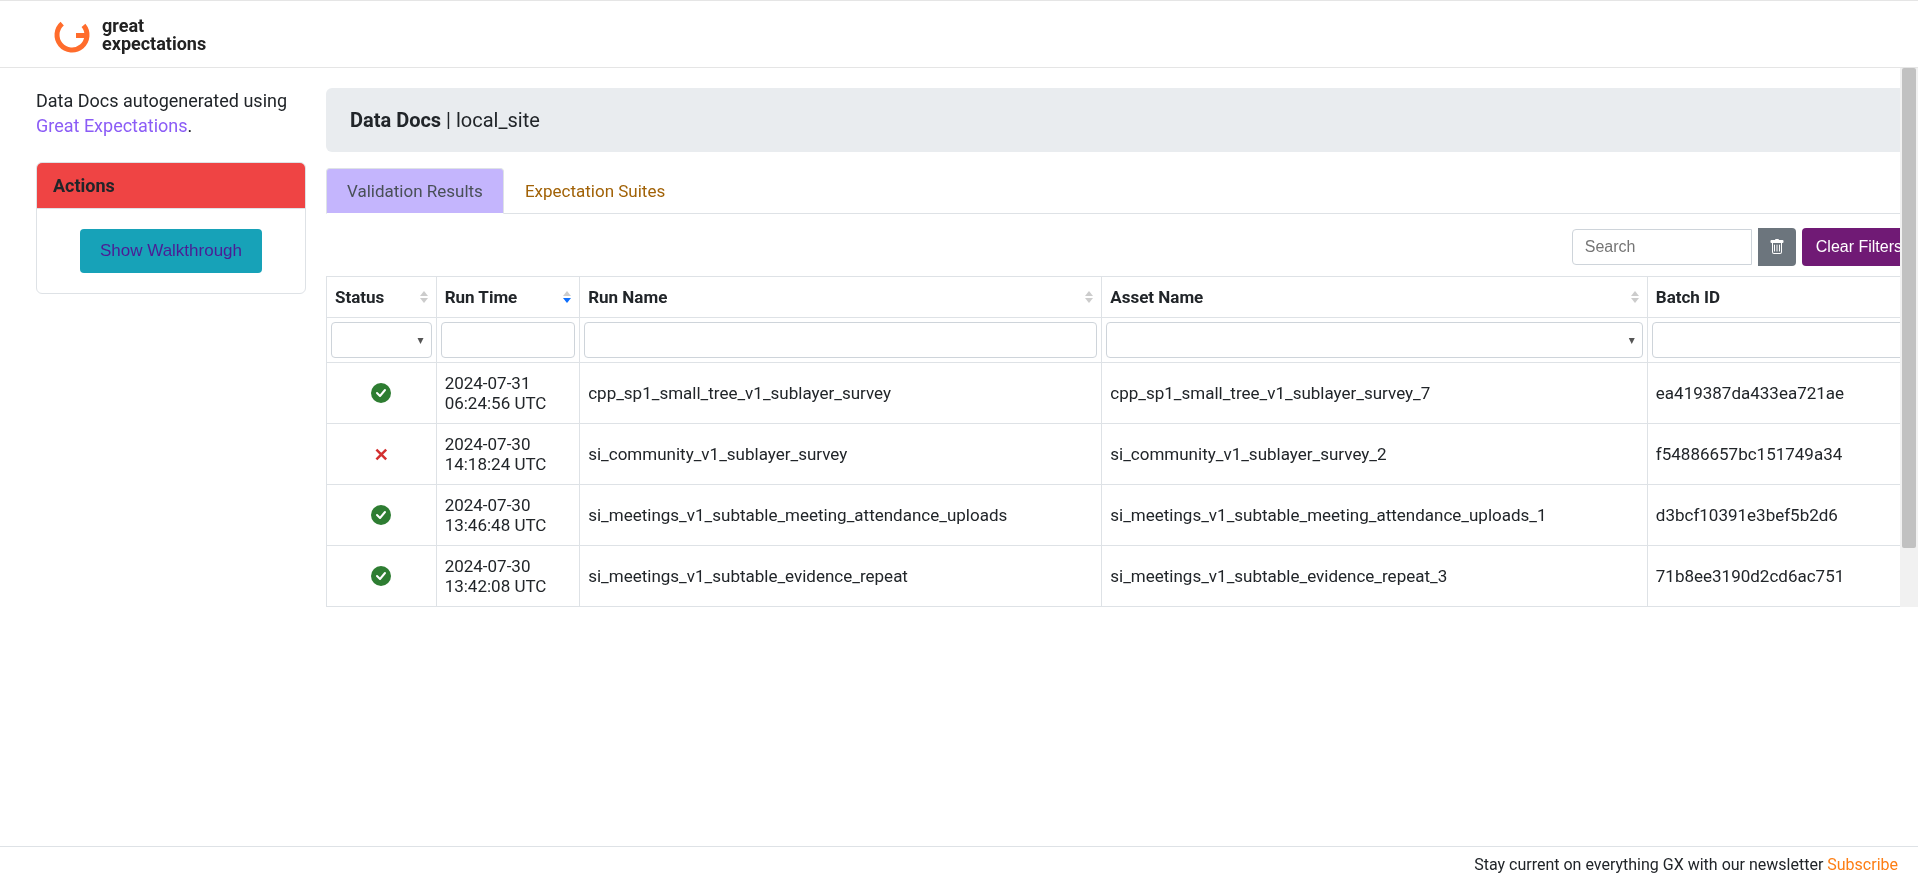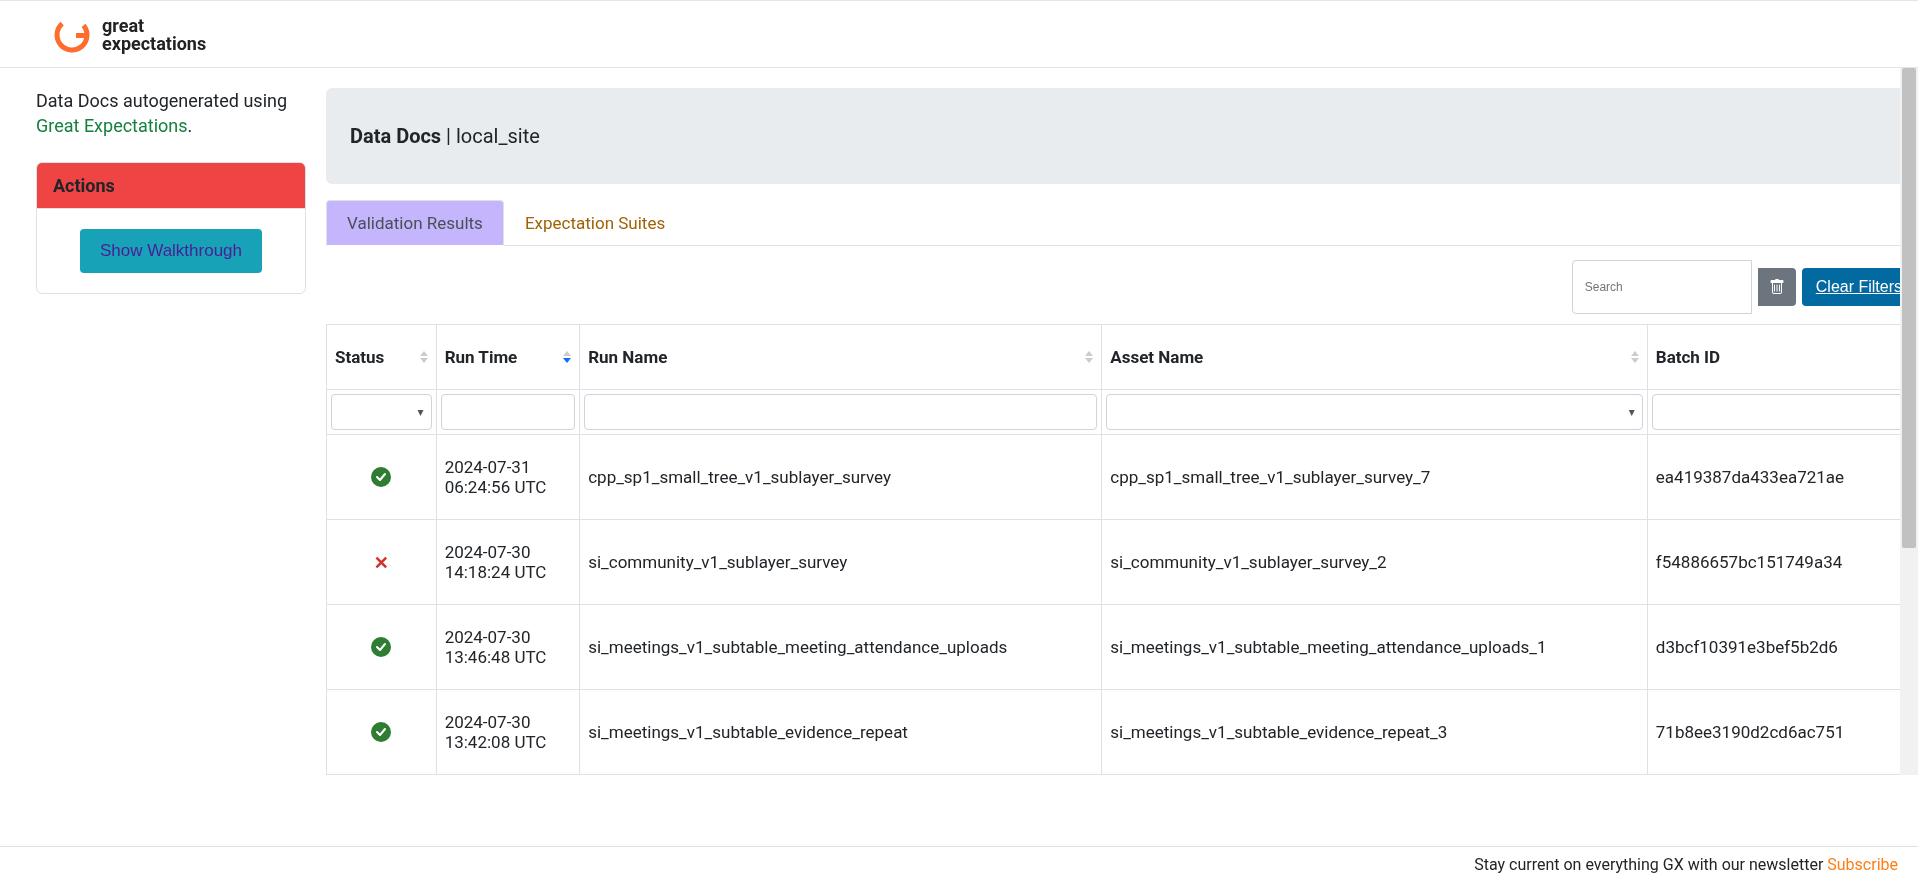--- a/index.html
+++ b/index.html
@@ -17,57 +17,57 @@
   align-items: flex-start;
 }
 .logo { display: flex; align-items: center; gap: 8px; }
 .logo-mark {
   width: 44px; height: 44px; display:flex; align-items:center; justify-content:center;
 }
 .logo-text { display: flex; flex-direction: column; line-height: 1; font-weight: 700; font-size: 18px; color:#222;}
 .layout { display: flex; padding: 20px 0 0 36px; }
 .sidebar { width: 290px; flex-shrink: 0; padding-right: 20px; }
 .intro { font-size: 18px; line-height: 1.4; margin-bottom: 24px; }
-.intro a { color: #15803d; text-decoration: none; }
+.intro a { color: #8b5cf6; text-decoration: none; }
 .actions-card { border: 1px solid #dee2e6; border-radius: 6px; overflow: hidden; }
 .actions-header { background: #ef4444; padding: 12px 16px; font-weight: 700; font-size: 18px; border-bottom: 1px solid #dee2e6;}
 .actions-body { padding: 20px; display:flex; justify-content:center; }
 .btn-walk {
   background: #17a2b8; color: #4c1d95; border: none; padding: 12px 20px;
   font-size: 17px; border-radius: 4px; cursor: pointer;
 }
 .content { flex: 1; min-width: 0; padding-right: 0; position: relative; }
 .content-inner { padding-right: 2px; }
 .page-header {
-  background: #e9ecef; border-radius: 6px; padding: 36px 24px; font-size: 20px;
+  background: #e9ecef; border-radius: 6px; padding: 20px 24px; font-size: 20px;
   margin-bottom: 16px;
 }
 .page-header b { font-weight: 700; }
 .tabs { display: flex; border-bottom: 1px solid #dee2e6; }
 .tab {
   padding: 12px 20px; font-size: 17px; cursor: pointer; color: #a16207;
   border: 1px solid transparent; margin-bottom: -1px; border-top-left-radius: 4px; border-top-right-radius: 4px;
 }
 .tab.active { color: #495057; background: #c4b5fd; border-color: #dee2e6 #dee2e6 #fff; }
 .controls { display: flex; justify-content: flex-end; align-items: center; gap: 6px; padding: 14px 0 10px 0; }
 .search-input {
-  height: 54px; border: 1px solid #ced4da; border-radius: 4px 0 0 4px; padding: 5px 12px;
-  font-size: 12px; width: 180px; outline: none;
+  height: 36px; border: 1px solid #ced4da; border-radius: 4px 0 0 4px; padding: 5px 12px;
+  font-size: 16px; width: 180px; outline: none;
 }
 .btn-icon {
   height: 38px; width: 38px; background: #6c757d; color: #fff; border: none; border-radius: 0 4px 4px 0;
   display: inline-flex; align-items: center; justify-content: center; cursor: pointer;
 }
 .btn-clear {
-  height: 38px; background: #0369a1; color: #fff; border: none; border-radius: 4px; padding: 0 14px;
-  font-size: 16px; cursor: pointer; text-decoration: underline;
+  height: 38px; background: #701a75; color: #fff; border: none; border-radius: 4px; padding: 0 14px;
+  font-size: 16px; cursor: pointer;
 }
 .table-scroll { overflow-x: hidden; }
 table { border-collapse: collapse; min-width: 100%; table-layout: fixed; }
-th, td { border: 1px solid #dee2e6; padding: 22px 8px; text-align: left; vertical-align: middle; font-size: 17px; }
+th, td { border: 1px solid #dee2e6; padding: 10px 8px; text-align: left; vertical-align: middle; font-size: 17px; }
 thead th { font-weight: 700; position: relative; white-space: nowrap; }
 .sort-icons { position: absolute; right: 8px; top: 50%; transform: translateY(-50%); display:flex; flex-direction:column; gap:2px;}
 .sort-icons svg { display:block; }
 .filter-cell { padding: 4px; }
 .filter-input { width: 100%; height: 36px; border: 1px solid #ced4da; border-radius: 4px; padding: 4px 8px; font-size: 15px; }
 .filter-select { width: 100%; height: 36px; border: 1px solid #ced4da; border-radius: 4px; padding: 4px 24px 4px 8px; font-size: 15px; background:#fff; appearance:none; -webkit-appearance:none; }
 .select-wrap { position: relative; }
 .select-caret { position:absolute; right:8px; top:50%; transform:translateY(-50%); pointer-events:none; color:#555; font-size:12px;}
 .status-cell { text-align: center; }
 .col-status { width: 84px; }

